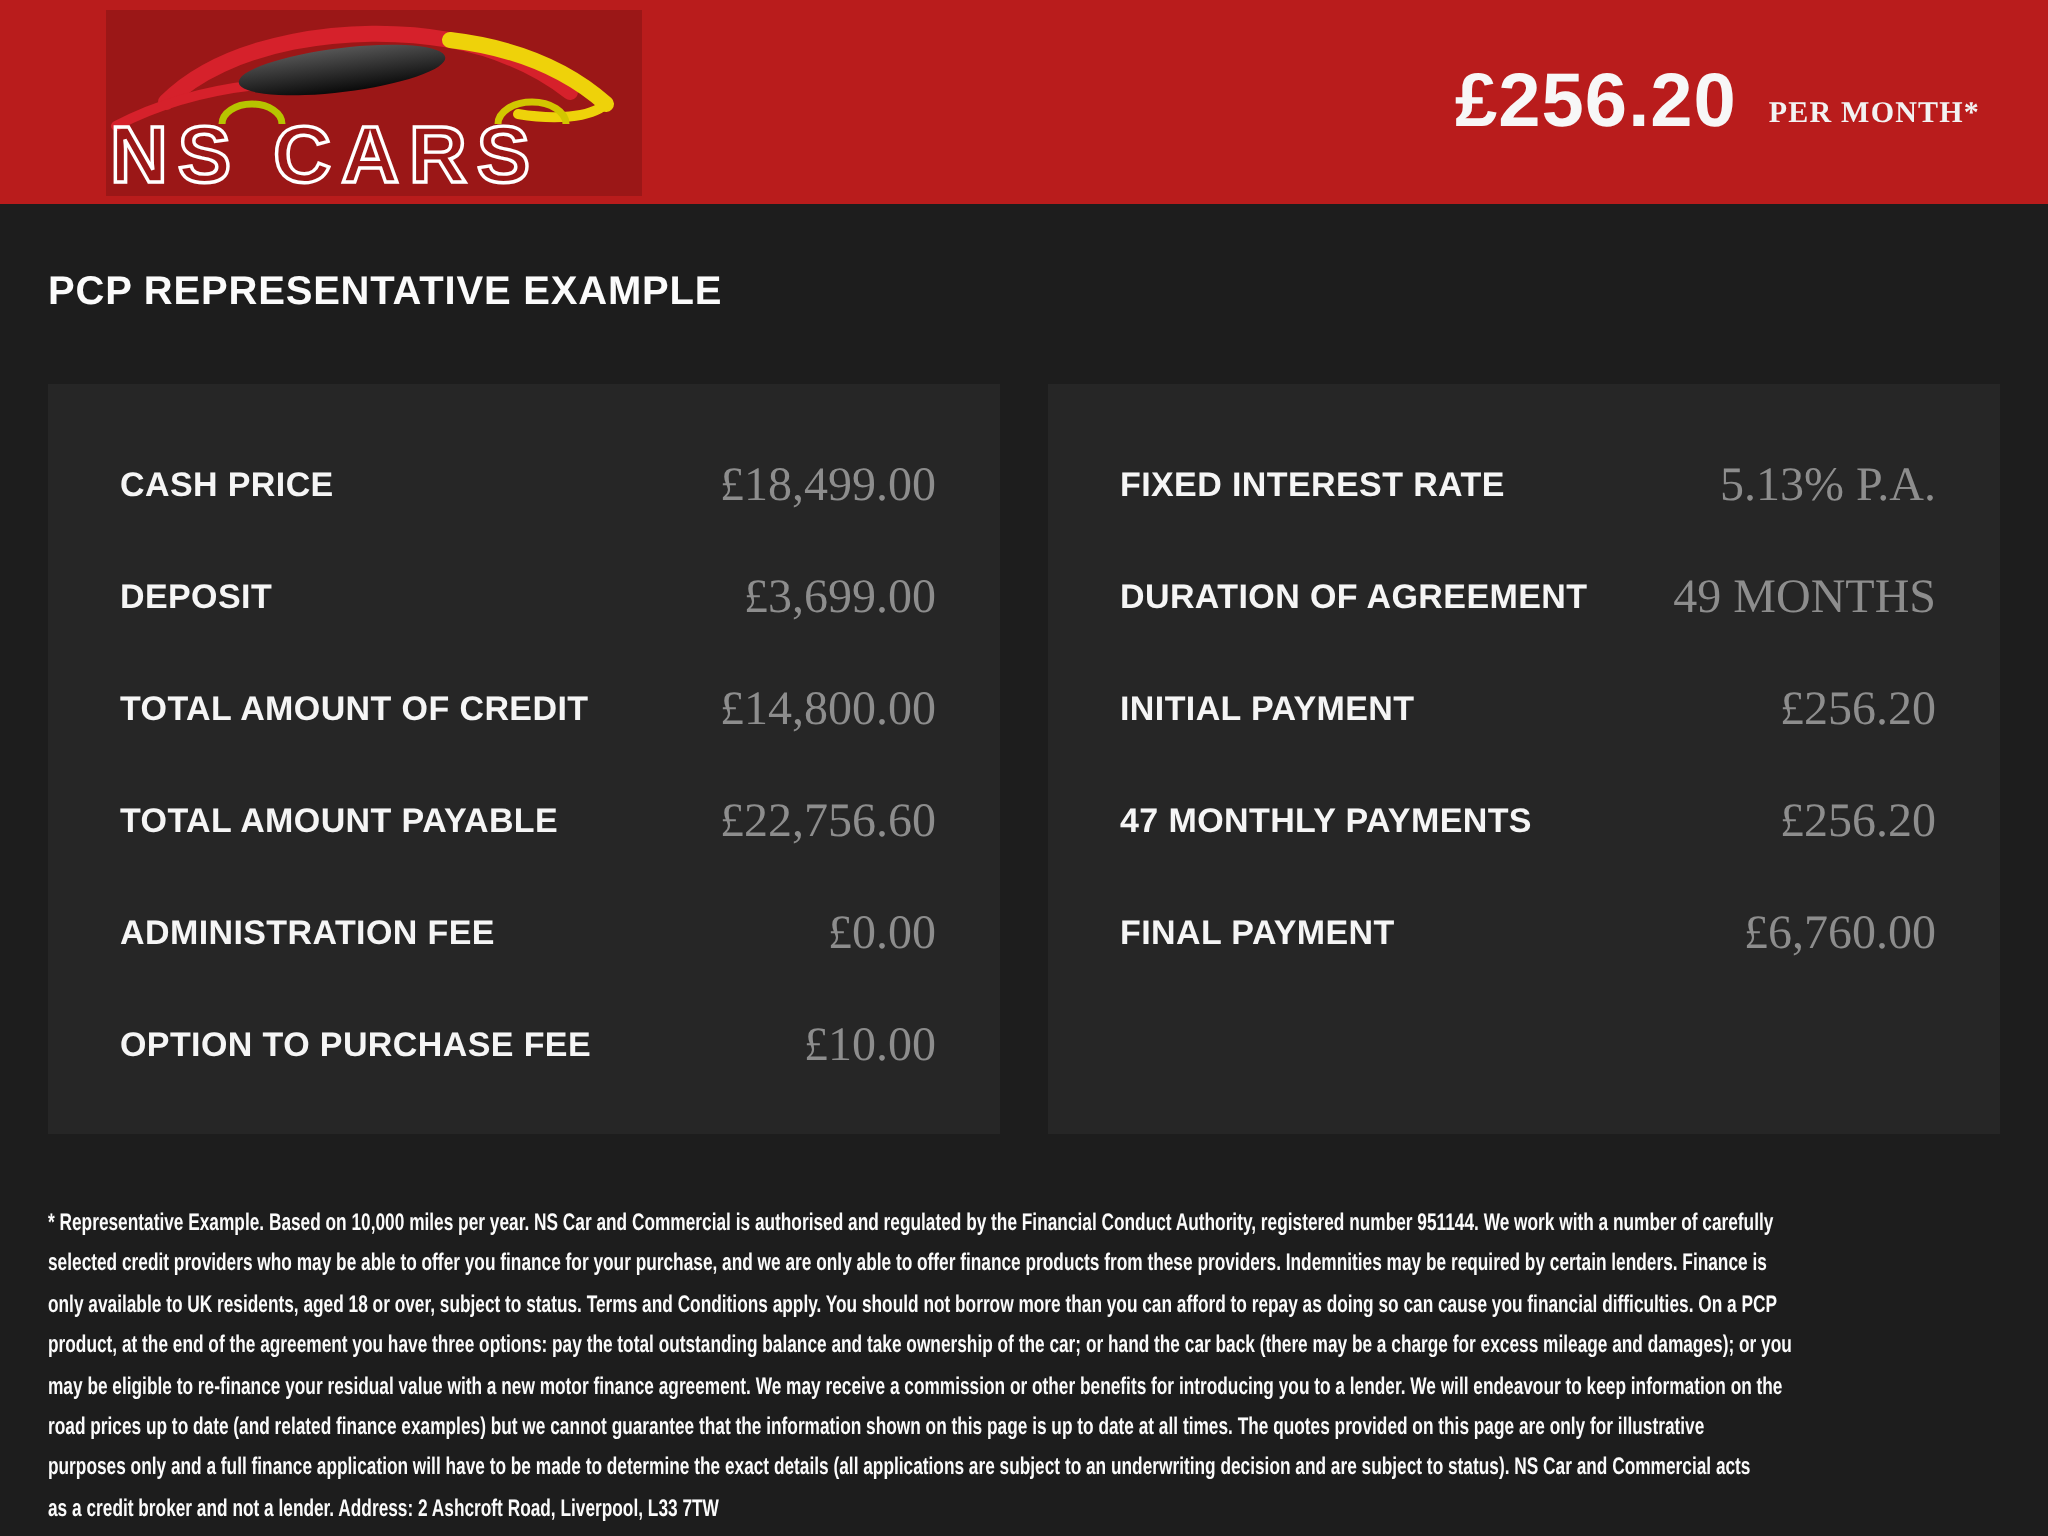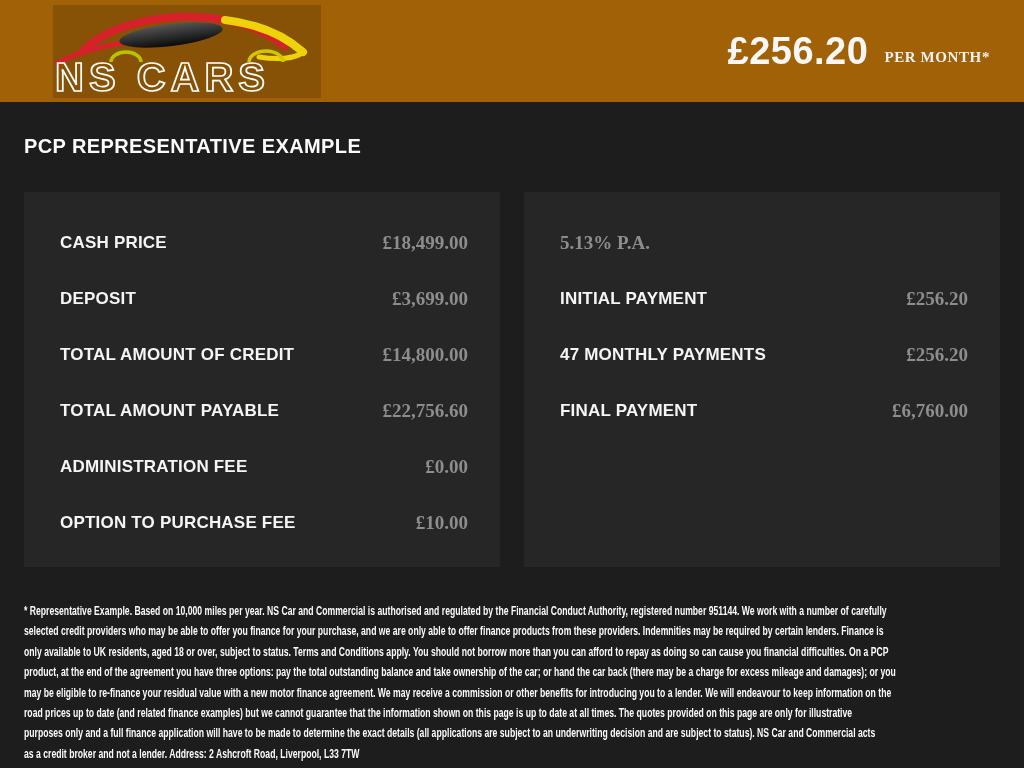--- a/index.html
+++ b/index.html
@@ -10,21 +10,21 @@
     width: 1024px;
     height: 768px;
     background: #1d1d1d;
     overflow: hidden;
   }
   
   .header {
     position: absolute;
     left: 0; top: 0;
     width: 1024px; height: 102px;
-    background: #a16207;
+    background: #b91c1c;
   }
   .logo {
     position: absolute;
     left: 53px; top: 5px;
     width: 268px; height: 93px;
     background: rgba(0,0,0,0.16);
     cursor: pointer;
   }
   .logo svg { display: block; width: 268px; height: 93px; }
   .price-block {
@@ -80,22 +80,22 @@
   .row-label {
     color: #f5f5f5;
     font-size: 17px;
     font-weight: bold;
     letter-spacing: 0.2px;
     white-space: nowrap;
   }
   .row-value {
     font-family: "Liberation Serif", serif;
     color: #8d8d8d;
-    font-size: 19px;
-    font-weight: bold;
+    font-size: 24px;
+    font-weight: normal;
     white-space: nowrap;
   }
   
   .footer {
     position: absolute;
     left: 24px; top: 601px;
     width: 1400px;
     transform: scaleX(0.72);
     transform-origin: 0 0;
   }
@@ -169,21 +169,26 @@
       <span class="row-value">£0.00</span>
     </div>
     <div class="row">
       <span class="row-label">OPTION TO PURCHASE FEE</span>
       <span class="row-value">£10.00</span>
     </div>
   </div>
 
   <div class="panel right">
     <div class="row">
+      <span class="row-label">FIXED INTEREST RATE</span>
       <span class="row-value">5.13% P.A.</span>
+    </div>
+    <div class="row">
+      <span class="row-label">DURATION OF AGREEMENT</span>
+      <span class="row-value">49 MONTHS</span>
     </div>
     <div class="row">
       <span class="row-label">INITIAL PAYMENT</span>
       <span class="row-value">£256.20</span>
     </div>
     <div class="row">
       <span class="row-label">47 MONTHLY PAYMENTS</span>
       <span class="row-value">£256.20</span>
     </div>
     <div class="row">

